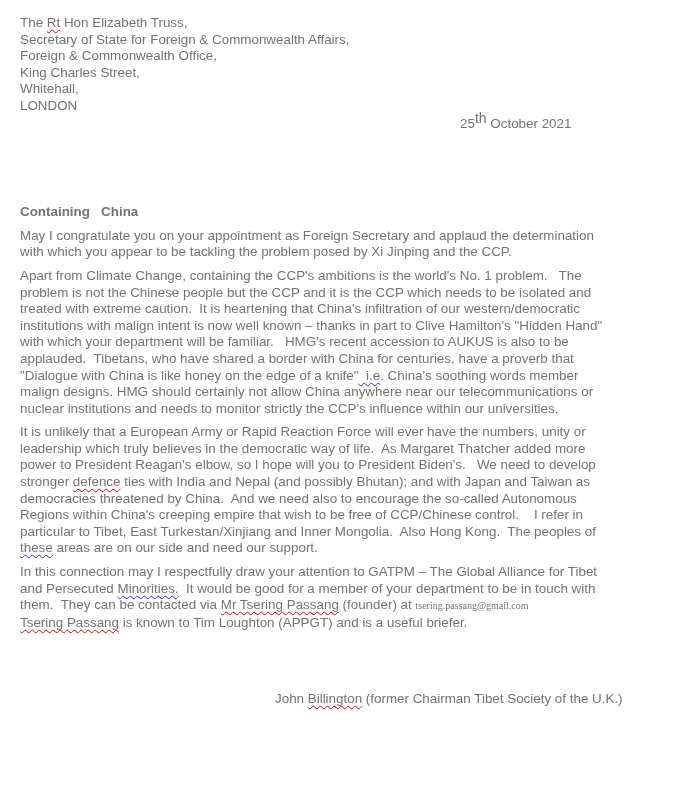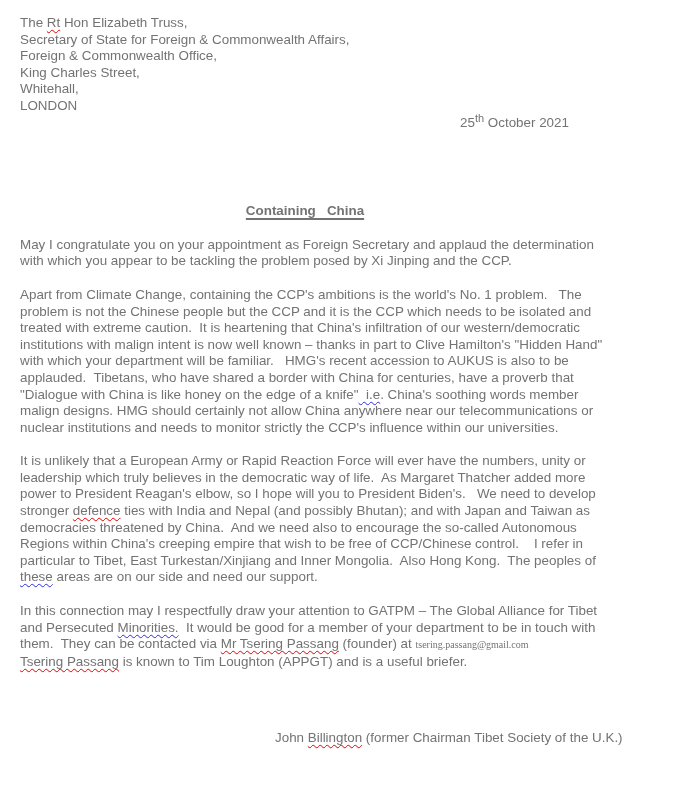--- a/index.html
+++ b/index.html
@@ -32,41 +32,40 @@
   }
   .bs {
     text-decoration-line: underline;
     text-decoration-style: wavy;
     text-decoration-color: #2b2bde;
     text-decoration-thickness: 1px;
     text-underline-offset: 2px;
     text-decoration-skip-ink: none;
   }
   .sup {
-    font-size: 11px;
+    font-size: 14px;
     position: relative;
     top: -4.5px;
     margin-top: 19px;
   }
   .serif {
     font-family: "Liberation Serif", "DejaVu Serif", serif;
     font-size: 10px;
   }
   .date-block { padding-left: 440px; }
   .title-block {
     margin-top: 72px;
     width: 570px;
-    text-align: center;
+    text-align: left;
     font-weight: bold;
-    text-decoration: underline;
     text-decoration-thickness: 1.5px;
     text-underline-offset: 3px;
     white-space: pre;
   }
-  .para { margin-top: 17px; }
+  .para { margin-top: 7px; }
   .signature-block { margin-top: 60px; padding-left: 255px; }
 </style>
 </head>
 <body>
 
 <div class="page">
   <div class="address-block">
       <div class="line"><span>The </span><span class="rs">Rt</span><span> Hon Elizabeth Truss,</span></div>
       <div class="line"><span>Secretary of State for Foreign &amp; Commonwealth Affairs,</span></div>
       <div class="line"><span>Foreign &amp; Commonwealth Office,</span></div>

